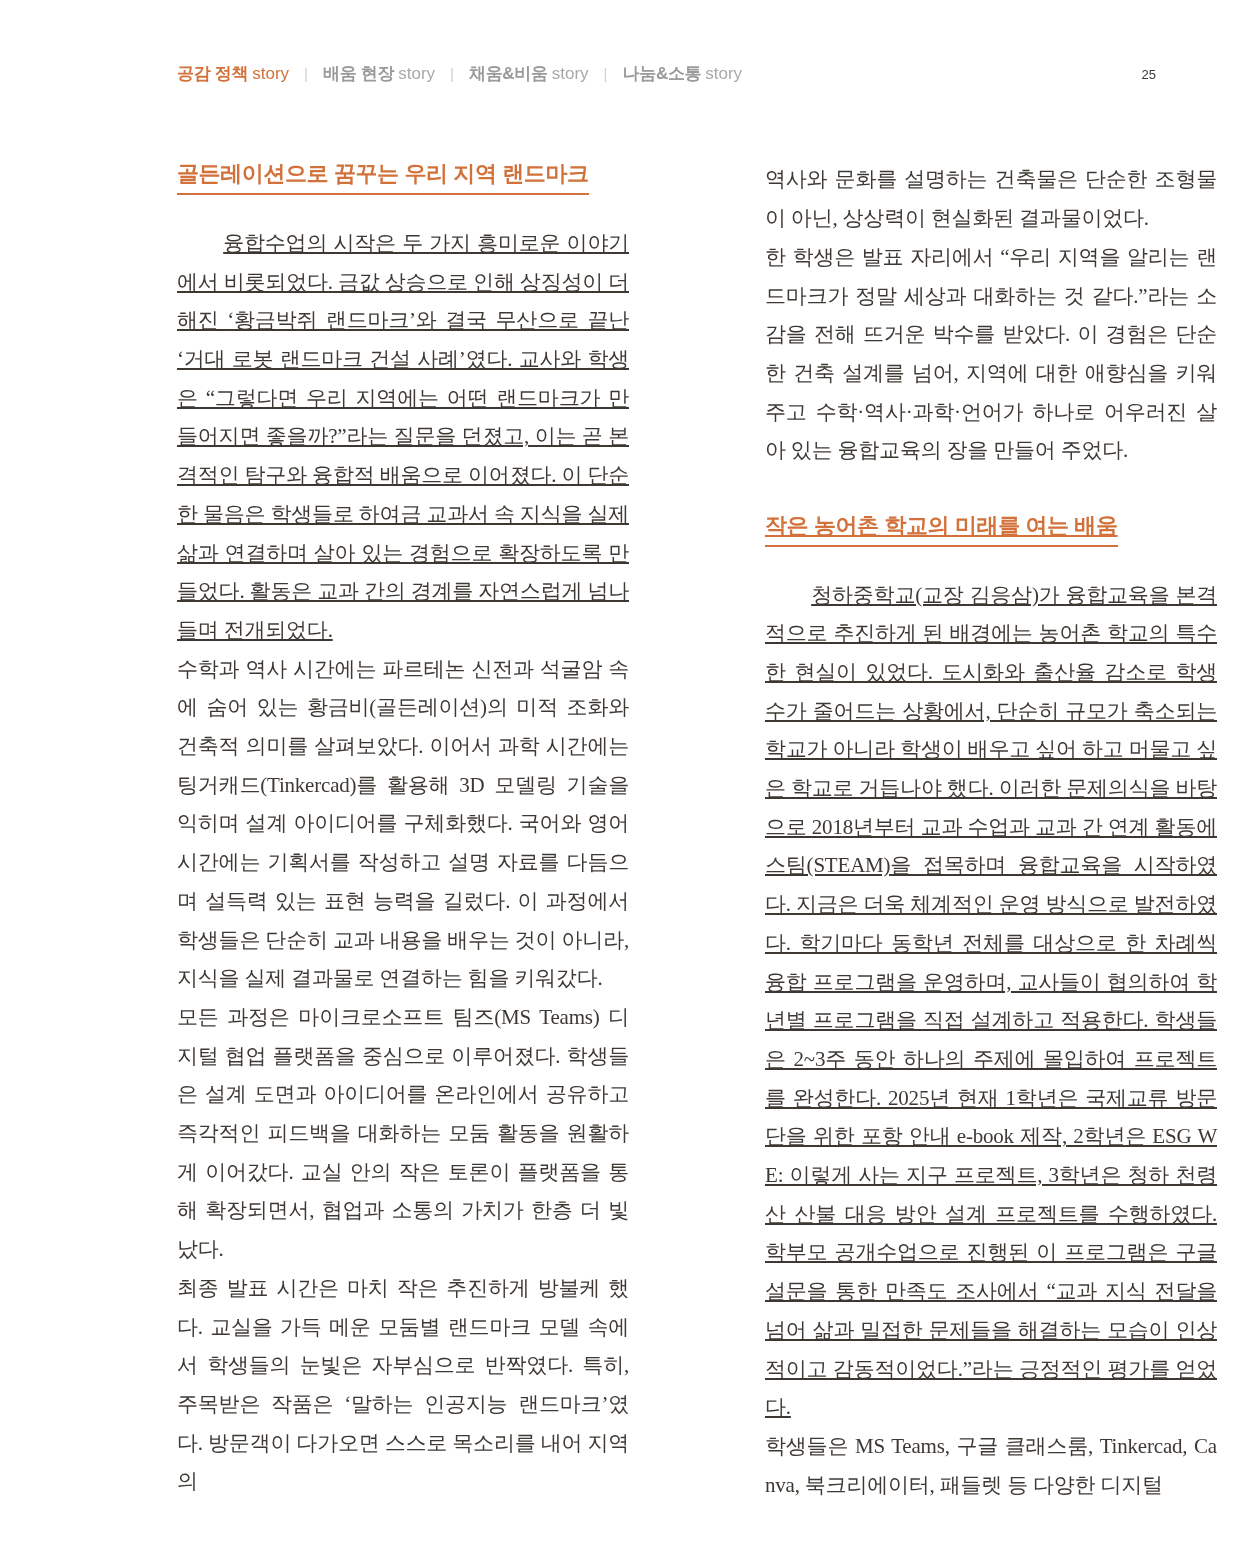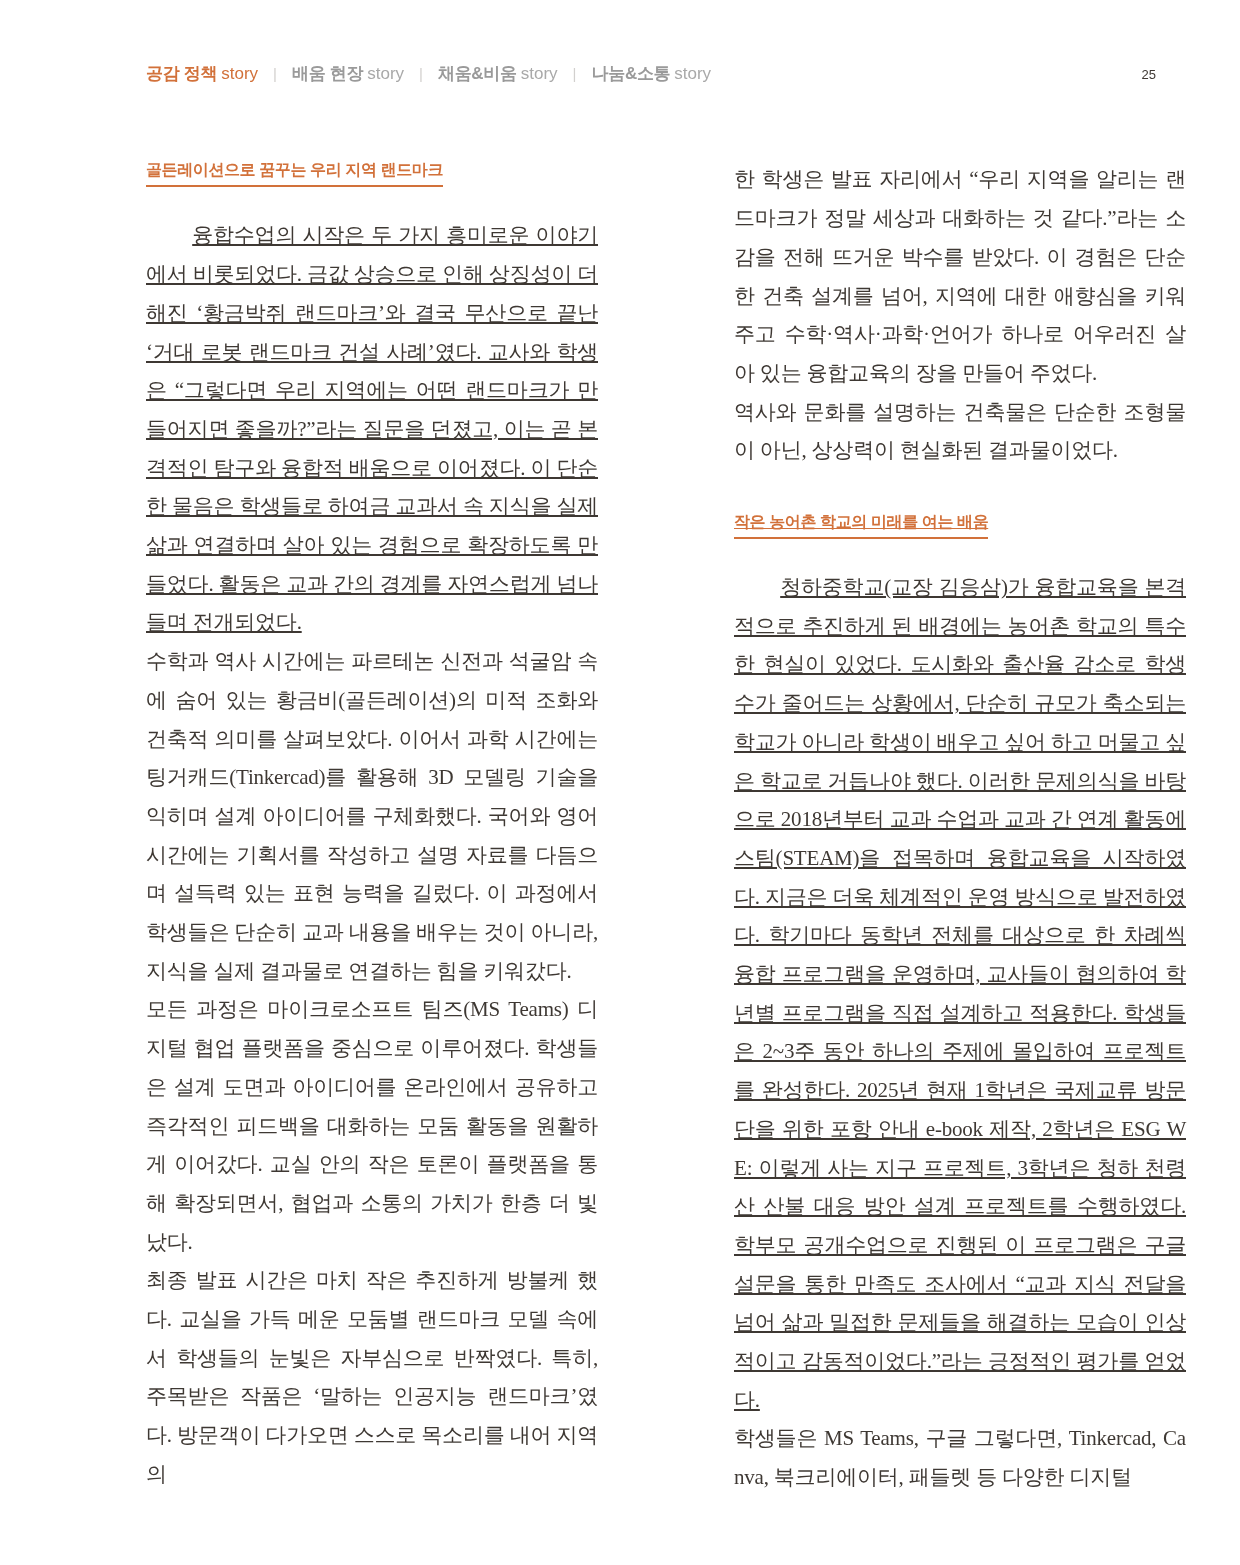--- a/index.html
+++ b/index.html
@@ -17,20 +17,21 @@
     background: #ffffff;
     color: var(--text);
     font-family: "Liberation Serif", "DejaVu Serif", serif;
     overflow: hidden;
   }
   .page {
     position: relative;
     width: 1240px;
     height: 1543px;
     background: #ffffff;
+    padding-left: 31px;
   }
   
   .header {
     display: flex;
     align-items: baseline;
     padding: 64px 84px 0 146px;
     font-family: "Liberation Sans", "DejaVu Sans", sans-serif;
     font-size: 17px;
     line-height: 1.2;
     white-space: nowrap;
@@ -55,21 +56,21 @@
   
   .content {
     display: flex;
     gap: 136px;
     padding: 0 52px 0 146px;
     margin-top: 76px;
   }
   .col { width: 452px; flex: 0 0 452px; }
   .section-heading {
     font-family: "Liberation Sans", "DejaVu Sans", sans-serif;
-    font-size: 16px;
+    font-size: 22px;
     font-weight: 700;
     letter-spacing: -0.4px;
     color: var(--accent);
     margin: 0 0 36px 0;
     line-height: 1.25;
   }
   .section-heading .underline {
     border-bottom: 2px solid var(--accent);
     padding-bottom: 7px;
   }
@@ -105,22 +106,22 @@
 
     <div class="col left">
       <h2 class="section-heading"><span class="underline">골든레이션으로 꿈꾸는 우리 지역 랜드마크</span></h2>
       <p class="indent">융합수업의 시작은 두 가지 흥미로운 이야기에서 비롯되었다. 금값 상승으로 인해 상징성이 더해진 ‘황금박쥐 랜드마크’와 결국 무산으로 끝난 ‘거대 로봇 랜드마크 건설 사례’였다. 교사와 학생은 “그렇다면 우리 지역에는 어떤 랜드마크가 만들어지면 좋을까?”라는 질문을 던졌고, 이는 곧 본격적인 탐구와 융합적 배움으로 이어졌다. 이 단순한 물음은 학생들로 하여금 교과서 속 지식을 실제 삶과 연결하며 살아 있는 경험으로 확장하도록 만들었다. 활동은 교과 간의 경계를 자연스럽게 넘나들며 전개되었다.</p>
       <p>수학과 역사 시간에는 파르테논 신전과 석굴암 속에 숨어 있는 황금비(골든레이션)의 미적 조화와 건축적 의미를 살펴보았다. 이어서 과학 시간에는 팅거캐드(Tinkercad)를 활용해 3D 모델링 기술을 익히며 설계 아이디어를 구체화했다. 국어와 영어 시간에는 기획서를 작성하고 설명 자료를 다듬으며 설득력 있는 표현 능력을 길렀다. 이 과정에서 학생들은 단순히 교과 내용을 배우는 것이 아니라, 지식을 실제 결과물로 연결하는 힘을 키워갔다.</p>
       <p>모든 과정은 마이크로소프트 팀즈(MS Teams) 디지털 협업 플랫폼을 중심으로 이루어졌다. 학생들은 설계 도면과 아이디어를 온라인에서 공유하고 즉각적인 피드백을 대화하는 모둠 활동을 원활하게 이어갔다. 교실 안의 작은 토론이 플랫폼을 통해 확장되면서, 협업과 소통의 가치가 한층 더 빛났다.</p>
       <p>최종 발표 시간은 마치 작은 추진하게 방불케 했다. 교실을 가득 메운 모둠별 랜드마크 모델 속에서 학생들의 눈빛은 자부심으로 반짝였다. 특히, 주목받은 작품은 ‘말하는 인공지능 랜드마크’였다. 방문객이 다가오면 스스로 목소리를 내어 지역의</p>
     </div>
 
     <div class="col right">
+      <p>역사와 문화를 설명하는 건축물은 단순한 조형물이 아닌, 상상력이 현실화된 결과물이었다.</p>
       <p>한 학생은 발표 자리에서 “우리 지역을 알리는 랜드마크가 정말 세상과 대화하는 것 같다.”라는 소감을 전해 뜨거운 박수를 받았다. 이 경험은 단순한 건축 설계를 넘어, 지역에 대한 애향심을 키워주고 수학·역사·과학·언어가 하나로 어우러진 살아 있는 융합교육의 장을 만들어 주었다.</p>
-      <p>역사와 문화를 설명하는 건축물은 단순한 조형물이 아닌, 상상력이 현실화된 결과물이었다.</p>
       <h2 class="section-heading mid"><span class="underline">작은 농어촌 학교의 미래를 여는 배움</span></h2>
       <p class="indent">청하중학교(교장 김응삼)가 융합교육을 본격적으로 추진하게 된 배경에는 농어촌 학교의 특수한 현실이 있었다. 도시화와 출산율 감소로 학생 수가 줄어드는 상황에서, 단순히 규모가 축소되는 학교가 아니라 학생이 배우고 싶어 하고 머물고 싶은 학교로 거듭나야 했다. 이러한 문제의식을 바탕으로 2018년부터 교과 수업과 교과 간 연계 활동에 스팀(STEAM)을 접목하며 융합교육을 시작하였다. 지금은 더욱 체계적인 운영 방식으로 발전하였다. 학기마다 동학년 전체를 대상으로 한 차례씩 융합 프로그램을 운영하며, 교사들이 협의하여 학년별 프로그램을 직접 설계하고 적용한다. 학생들은 2~3주 동안 하나의 주제에 몰입하여 프로젝트를 완성한다. 2025년 현재 1학년은 국제교류 방문단을 위한 포항 안내 e-book 제작, 2학년은 ESG WE: 이렇게 사는 지구 프로젝트, 3학년은 청하 천령산 산불 대응 방안 설계 프로젝트를 수행하였다. 학부모 공개수업으로 진행된 이 프로그램은 구글 설문을 통한 만족도 조사에서 “교과 지식 전달을 넘어 삶과 밀접한 문제들을 해결하는 모습이 인상적이고 감동적이었다.”라는 긍정적인 평가를 얻었다.</p>
-      <p>학생들은 MS Teams, 구글 그렇다면, Tinkercad, Canva, 북크리에이터, 패들렛 등 다양한 디지털</p>
+      <p>학생들은 MS Teams, 구글 클래스룸, Tinkercad, Canva, 북크리에이터, 패들렛 등 다양한 디지털</p>
     </div>
 
   </div>
 
 </div>
 
 </body></html>

